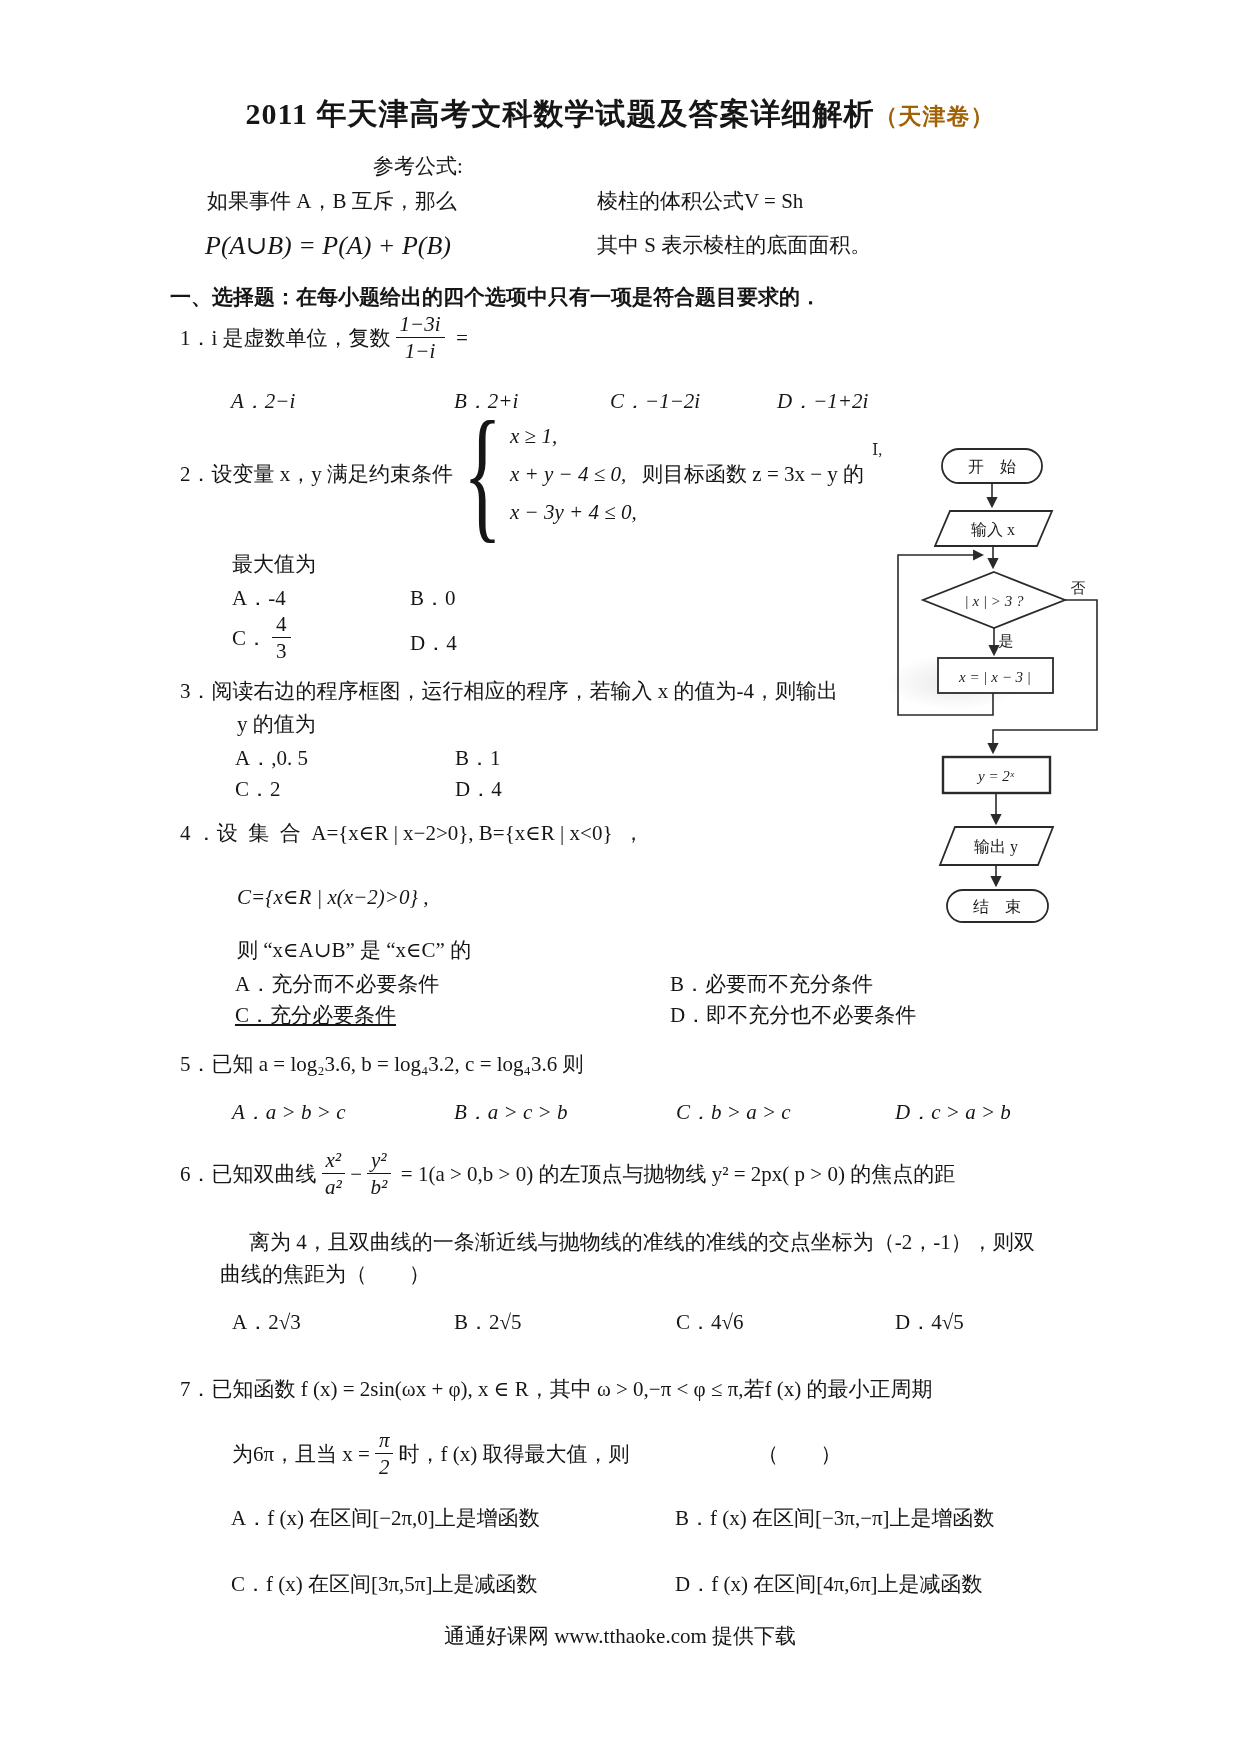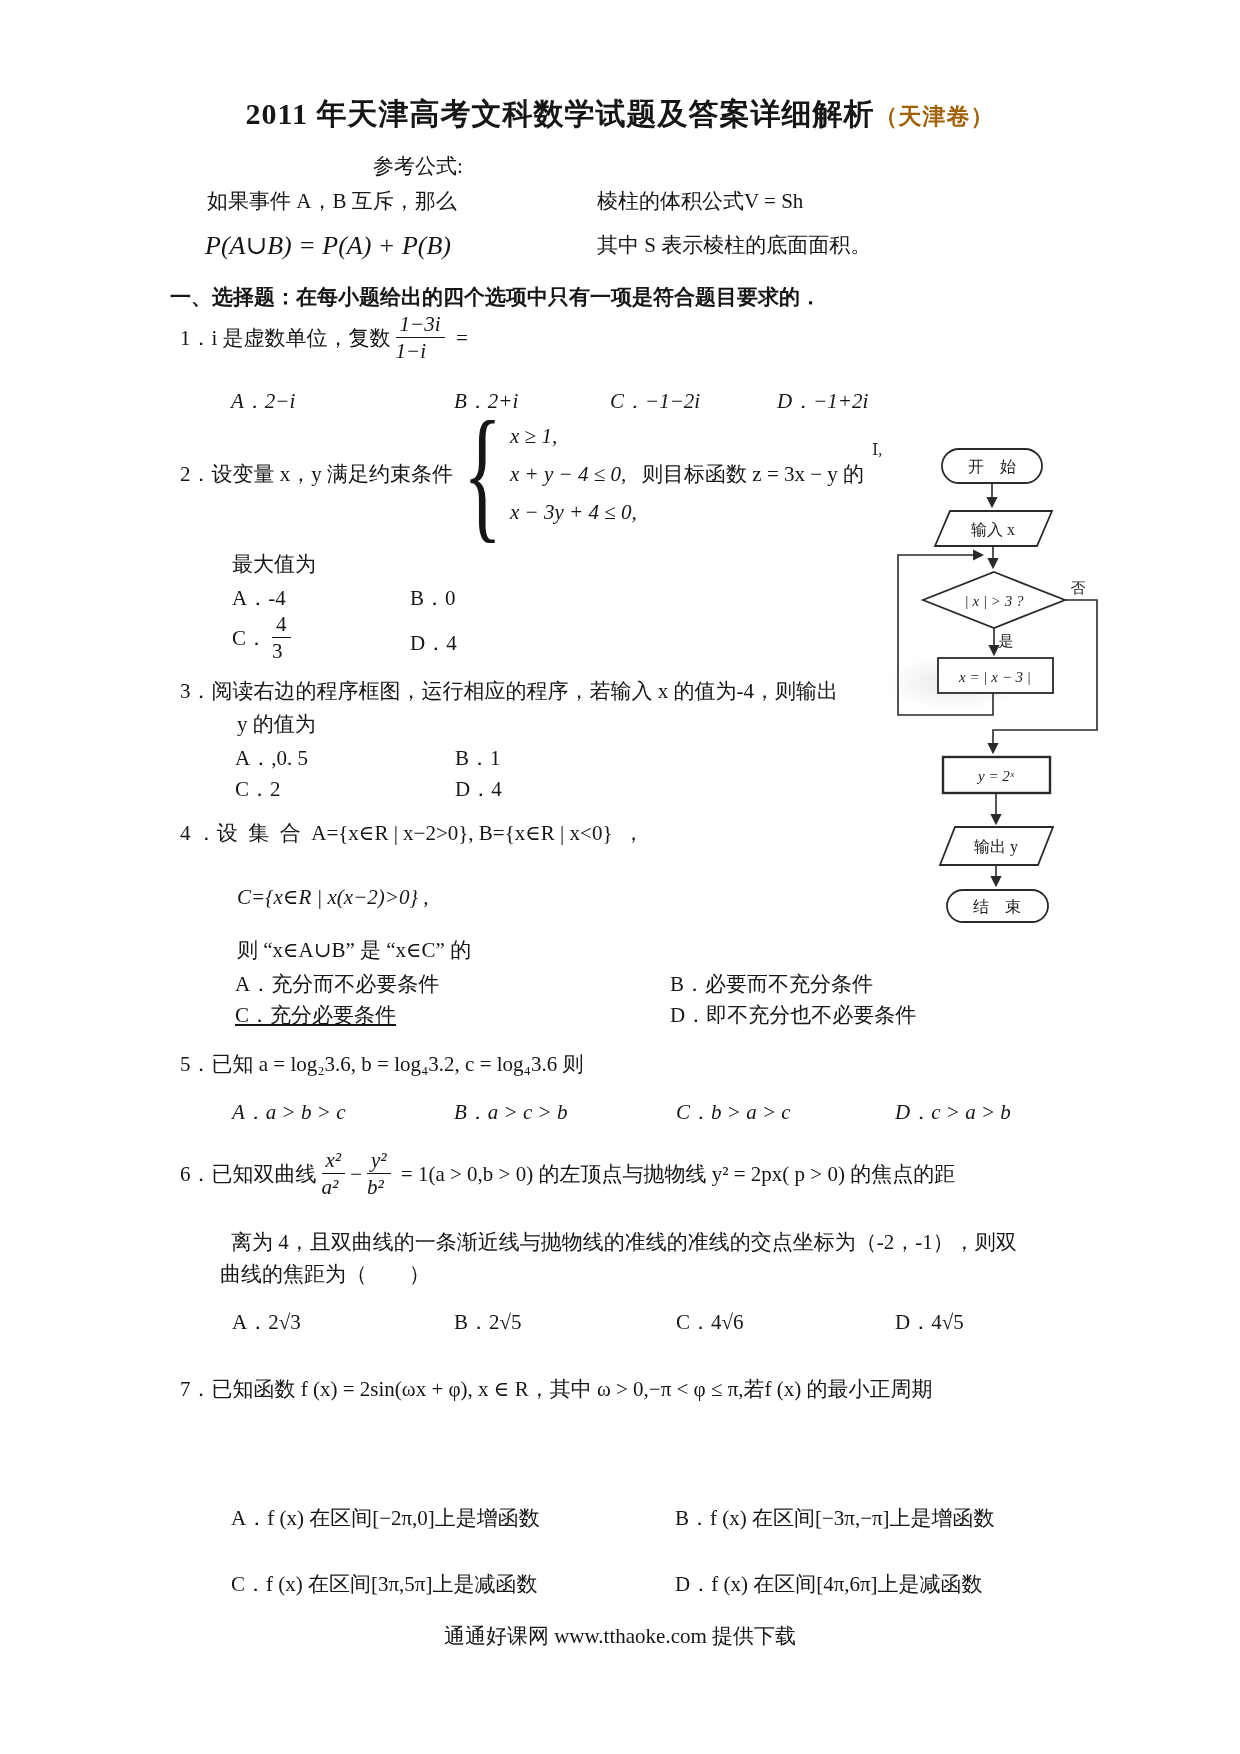--- a/index.html
+++ b/index.html
@@ -2,21 +2,21 @@
 <html><head>
 <meta charset="utf-8">
 <style>
   html,body{margin:0;padding:0;background:#ffffff;}
   .page{position:relative;width:1240px;height:1754px;background:#ffffff;overflow:hidden;
         font-family:"Liberation Serif","DejaVu Serif",serif;color:#161616;}
   .line{position:absolute;font-size:21px;line-height:1.25;white-space:pre;color:#161616;}
   .bold{font-weight:bold;}
   .math{font-style:italic;}
   .mline{display:flex;align-items:center;white-space:pre;}
-  .frac{display:inline-flex;flex-direction:column;align-items:flex-start;margin:0 5px;line-height:1.15;}
+  .frac{display:inline-flex;flex-direction:column;align-items:center;margin:0 5px;line-height:1.15;}
   .frac .num{border-bottom:1.6px solid #161616;padding:0 4px 1px;}
   .frac .den{padding-top:1px;}
   .title-black{font-size:30px;font-weight:bold;letter-spacing:1px;}
   .title-red{font-size:23px;font-weight:bold;color:#a16207;letter-spacing:1px;}
   .brace{font-size:148px;line-height:0.78;height:118px;display:flex;align-items:center;
          transform:scaleX(0.55);transform-origin:center;font-weight:100;margin:0 -8px 0 -6px;}
   .sys{display:flex;flex-direction:column;gap:12px;font-style:italic;}
   .paren-gap{margin-left:128px;}
   .smudge{position:absolute;left:885px;top:655px;width:140px;height:55px;border-radius:50%;
           background:radial-gradient(ellipse,rgba(150,150,150,0.22),rgba(255,255,255,0) 70%);}
@@ -106,28 +106,37 @@
       <span class="num">x²</span>
       <span class="den">a²</span>
     </span>
     <span>−</span>
     <span class="frac math">
       <span class="num">y²</span>
       <span class="den">b²</span>
     </span>
     <span> = 1(a &gt; 0,b &gt; 0) 的左顶点与抛物线 y² = 2px( p &gt; 0) 的焦点的距</span>
   </div>
-  <div class="line" style="left:231px;top:1229px;text-align:center;">离为 4，且双曲线的一条渐近线与抛物线的准线的准线的交点坐标为（-2，-1），则双</div>
+  <div class="line" style="left:249px;top:1229px;text-align:center;">离为 4，且双曲线的一条渐近线与抛物线的准线的准线的交点坐标为（-2，-1），则双</div>
   <div class="line" style="left:220px;top:1261px;">曲线的焦距为（　　）</div>
   <div class="line" style="left:232px;top:1309px;">A．2√3</div>
   <div class="line" style="left:454px;top:1309px;">B．2√5</div>
   <div class="line" style="left:676px;top:1309px;">C．4√6</div>
   <div class="line" style="left:895px;top:1309px;">D．4√5</div>
 
   <div class="line" style="left:180px;top:1376px;">7．已知函数 f (x) = 2sin(ωx + φ), x ∈ R，其中 ω &gt; 0,−π &lt; φ ≤ π,若f (x) 的最小正周期</div>
+  <div class="line mline" style="left:232px;top:1428px;">
+    <span>为6π，且当 x =</span>
+    <span class="frac math">
+      <span class="num">π</span>
+      <span class="den">2</span>
+    </span>
+    <span>时，f (x) 取得最大值，则</span>
+    <span class="paren-gap">（　　）</span>
+  </div>
   <div class="line" style="left:231px;top:1505px;">A．f (x) 在区间[−2π,0]上是增函数</div>
   <div class="line" style="left:675px;top:1505px;">B．f (x) 在区间[−3π,−π]上是增函数</div>
   <div class="line" style="left:231px;top:1571px;">C．f (x) 在区间[3π,5π]上是减函数</div>
   <div class="line" style="left:675px;top:1571px;">D．f (x) 在区间[4π,6π]上是减函数</div>
 
   <div class="footer">通通好课网  www.tthaoke.com  提供下载</div>
 
   <div class="stray">Ⅰ,</div>
   <div class="smudge"></div>
 

